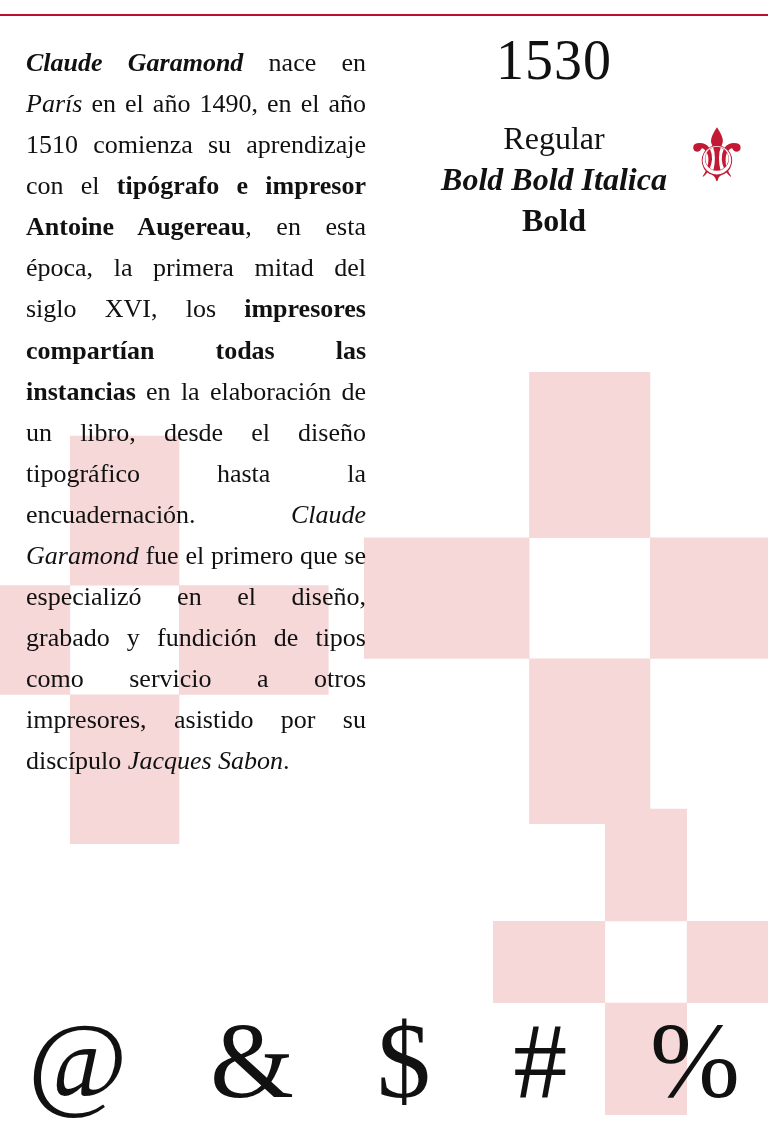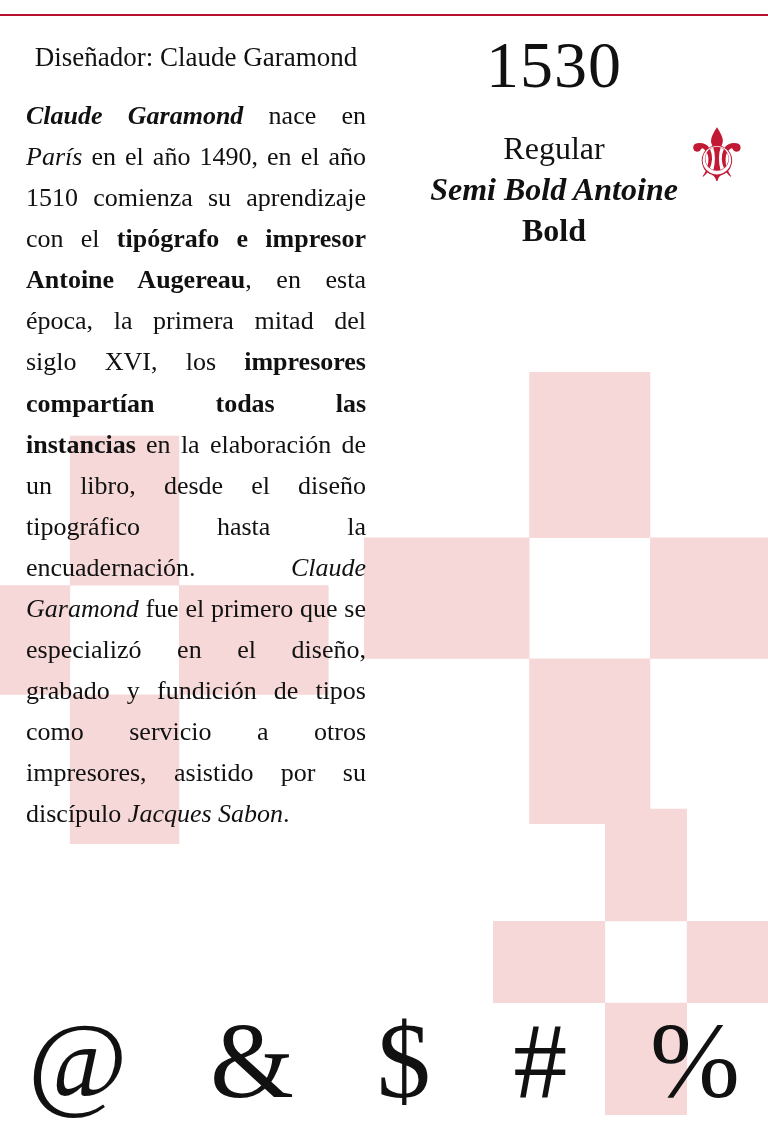--- a/index.html
+++ b/index.html
@@ -111,21 +111,21 @@
     text-align: justify;
     text-align-last: left;
     color: #111111;
     hyphens: auto;
   }
   .bio b { font-weight: 700; }
   .bio i { font-style: italic; }
   .bio .bi { font-weight: 700; font-style: italic; }
 
   .year {
-    font-size: 66px;
+    font-size: 56px;
     line-height: 1;
     color: #111111;
     margin-bottom: 30px;
     letter-spacing: 1px;
   }
   .styles { display: block; }
   .style-item {
     font-size: 32px;
     line-height: 1.28;
     color: #111111;
@@ -167,29 +167,28 @@
     <span class="bg-fleur b">✜</span>
     <span class="bg-fleur c">✜</span>
   </div>
 
 
   <div class="rule"></div>
   <span class="header-fleur">⚜</span>
 
   <div class="body">
     <div class="col-left">
-      <div class="designer">Diseñador: Claude Garamond</div>
       <div class="bio"><span class="bi">Claude Garamond</span><span> nace en </span><i>París</i><span> en el año 1490, en el año 1510 comienza su aprendizaje con el </span><b>tipógrafo e impresor Antoine Augereau</b><span>, en esta época, la primera mitad del siglo XVI, los </span><b>impresores compartían todas las instancias</b><span> en la elaboración de un libro, desde el diseño tipográfico hasta la encuadernación. </span><i>Claude Garamond</i><span> fue el primero que se especializó en el diseño, grabado y fundición de tipos como servicio a otros impresores, asistido por su discípulo </span><i>Jacques Sabon</i><span>.</span></div>
     </div>
 
     <div class="col-right">
       <div class="year">1530</div>
       <div class="styles">
         <div class="style-item st-regular">Regular</div>
-        <div class="style-item st-semibold-italica">Semi Bold Antoine</div>
+        <div class="style-item st-semibold-italica">Bold Bold Italica</div>
         <div class="style-item st-bold">Bold</div>
       </div>
     </div>
   </div>
 
   <div class="glyphs">
     <span class="glyph">@</span>
     <span class="glyph">&amp;</span>
     <span class="glyph">$</span>
     <span class="glyph">#</span>

